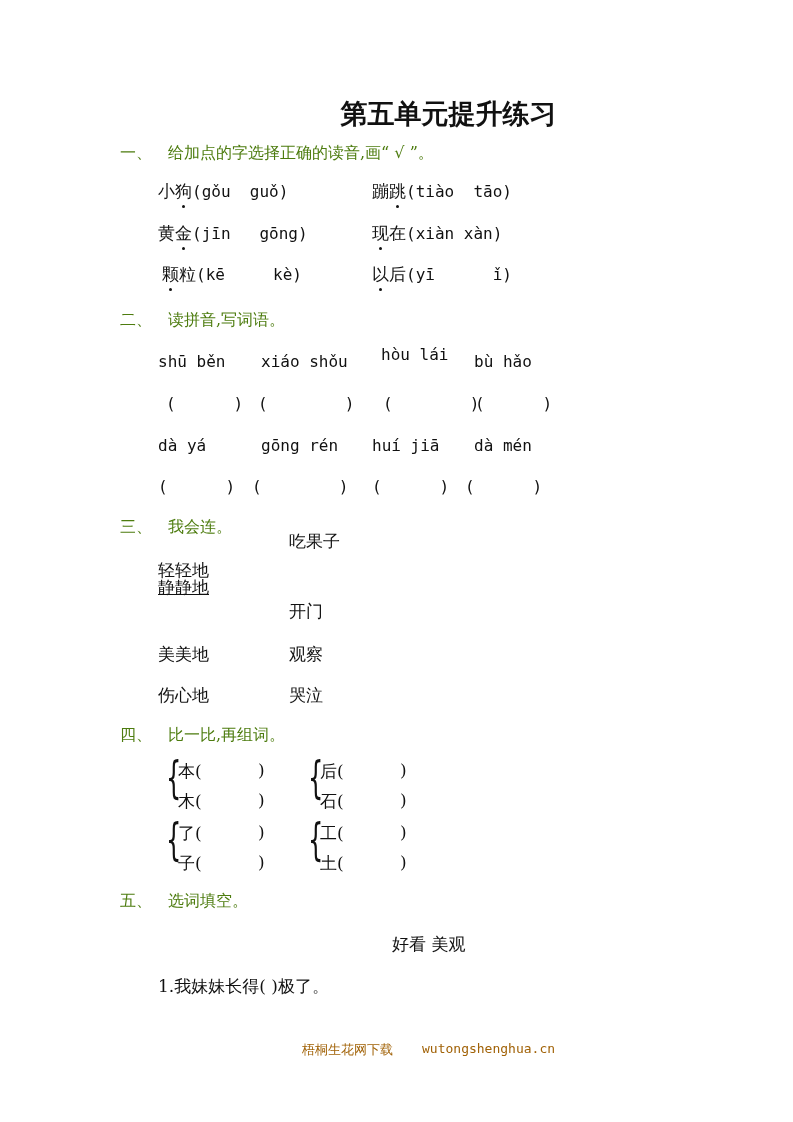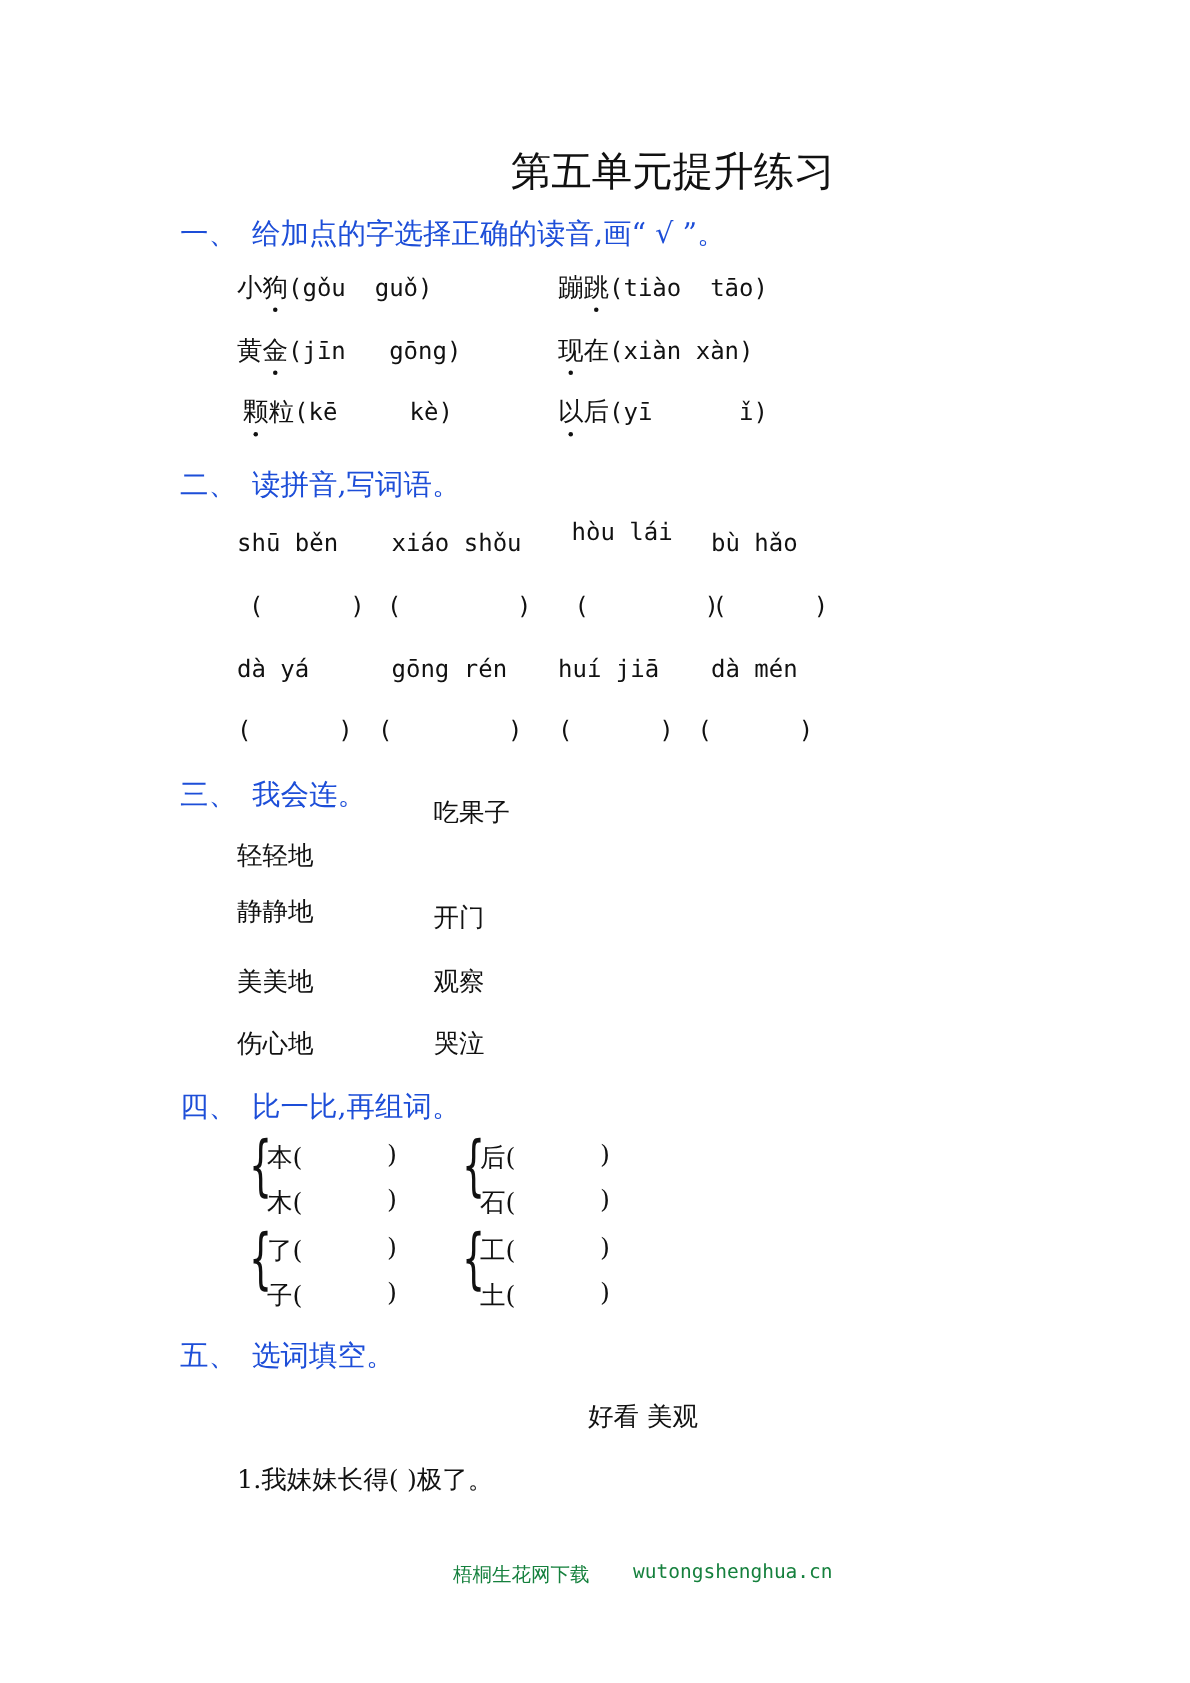--- a/index.html
+++ b/index.html
@@ -1,31 +1,31 @@
 <!DOCTYPE html>
 <html><head>
 <meta charset="utf-8">
 <style>
   html, body { margin: 0; padding: 0; background: #ffffff; }
   body { width: 793px; height: 1122px; position: relative; overflow: hidden;
          font-family: "DejaVu Serif", "Liberation Serif", serif; color: #111; }
   .abs { position: absolute; white-space: nowrap; }
-  .title { left: 0; width: 793px; top: 96px; text-align: center; font-size: 27px; font-weight: normal;
+  .title { left: 0; width: 793px; top: 96px; text-align: center; font-size: 27px; font-weight: bold;
            font-family: "DejaVu Sans", "Liberation Sans", sans-serif; color: #111; padding-left: 104px; box-sizing: border-box; }
-  .sec { left: 120px; font-size: 19px; color: #1d4ed8; }
+  .sec { left: 120px; font-size: 16px; color: #4d7c0f; }
   .sec .num { display: inline-block; width: 48px; }
   .row { font-size: 17px; color: #111; }
   .mono { font-family: "DejaVu Sans Mono", "Liberation Mono", monospace; font-size: 16px; }
   .dot { position: relative; display: inline-block; }
   .dot::after { content: ""; position: absolute; left: 50%; bottom: -5px; width: 3px; height: 3px;
                 margin-left: -1.5px; background: #111; border-radius: 50%; }
   .brace { position: absolute; font-size: 44px; line-height: 44px; transform: scaleX(0.55); transform-origin: left top;
            font-family: "DejaVu Sans", sans-serif; color: #111; }
   .pair-line { position: absolute; font-size: 17px; }
-  .footer { font-size: 13px; color: #15803d; }
+  .footer { font-size: 13px; color: #a16207; }
 </style>
 </head>
 <body>
 
 <div class="abs title">第五单元提升练习</div>
 
 <div class="abs sec" style="top:143px">
   <span class="num">一、</span><span>给加点的字选择正确的读音,画“ √ ”。</span>
 </div>
 
@@ -58,21 +58,21 @@
     <div class="abs mono" style="left: 252px; top: 477px; white-space: pre;">(        )</div>
     <div class="abs mono" style="left: 372px; top: 477px; white-space: pre;">(      )</div>
     <div class="abs mono" style="left: 465px; top: 477px; white-space: pre;">(      )</div>
   </div>
 
 <div class="abs sec" style="top:517px">
   <span class="num">三、</span><span>我会连。</span>
 </div>
 <div id="s3">
     <div class="abs row" style="left: 158px; top: 559px;">轻轻地</div>
-    <div class="abs row" style="left: 158px; top: 596px;">静静地</div>
+    <div class="abs row" style="left: 158px; top: 576px; text-decoration: underline;">静静地</div>
     <div class="abs row" style="left: 158px; top: 643px;">美美地</div>
     <div class="abs row" style="left: 158px; top: 684px;">伤心地</div>
     <div class="abs row" style="left: 289px; top: 530px;">吃果子</div>
     <div class="abs row" style="left: 289px; top: 600px;">开门</div>
     <div class="abs row" style="left: 289px; top: 643px;">观察</div>
     <div class="abs row" style="left: 289px; top: 684px;">哭泣</div>
   </div>
 
 <div class="abs sec" style="top:725px">
   <span class="num">四、</span><span>比一比,再组词。</span>

